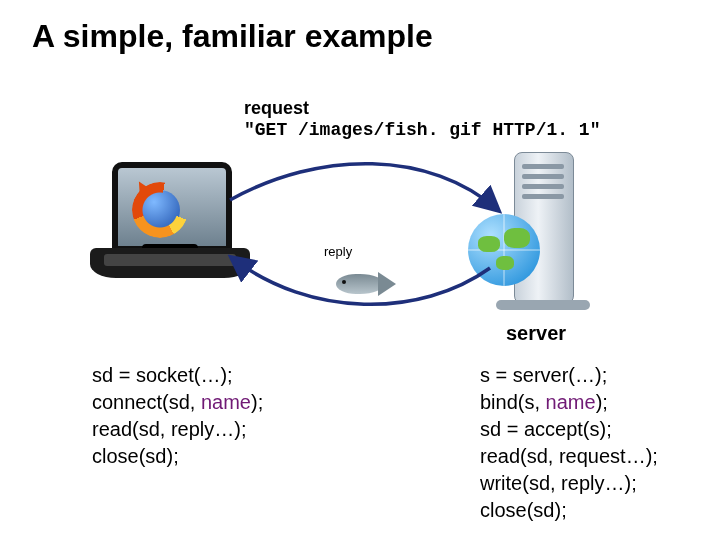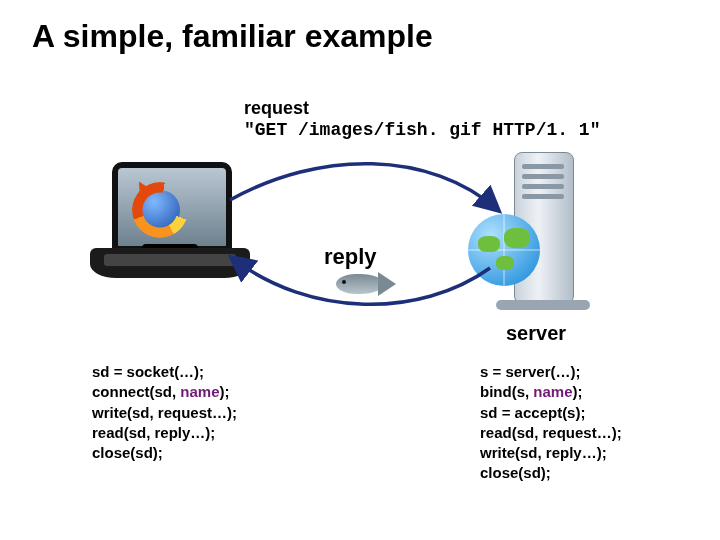--- a/index.html
+++ b/index.html
@@ -1,23 +1,23 @@
 <!DOCTYPE html>
 <html><head>
 <meta charset="utf-8">
 <style>
   html,body{margin:0;padding:0;width:720px;height:540px;background:#fff;font-family:Arial,Helvetica,sans-serif;color:#000}
   .slide{position:relative;width:720px;height:540px}
   .title{position:absolute;left:32px;top:18px;font-size:32px;font-weight:bold}
   .req-label{position:absolute;left:244px;top:98px;font-size:18px;font-weight:bold}
   .req-text{position:absolute;left:244px;top:120px;font-family:"Courier New",monospace;font-size:18px;font-weight:bold}
-  .reply-label{position:absolute;left:324px;top:244px;font-size:22px;font-weight:bold}
+  .reply-label{position:absolute;left:324px;top:244px;font-size:13px;font-weight:normal}
   .client-label{position:absolute;left:98px;top:322px;font-size:18px;font-weight:bold}
   .server-label{position:absolute;left:506px;top:322px;font-size:20px;font-weight:bold}
-  .code{font-size:15px;font-weight:bold;line-height:1.35}
+  .code{font-size:20px;font-weight:normal;line-height:1.35}
   .code .kw{color:#701a75}
   .client-code{position:absolute;left:92px;top:362px}
   .server-code{position:absolute;left:480px;top:362px}
   
   .laptop{position:absolute;left:90px;top:162px;width:160px;height:140px}
   .laptop .screen{position:absolute;left:22px;top:0;width:108px;height:78px;border:6px solid #111;border-radius:10px 10px 4px 4px;background:linear-gradient(#b9c7d2,#6e818f)}
   .laptop .base{position:absolute;left:0;top:86px;width:160px;height:30px;background:#1b1b1b;border-radius:6px 6px 26px 26px/6px 6px 14px 14px}
   .laptop .kb{position:absolute;left:14px;top:92px;width:132px;height:12px;background:#444;border-radius:3px}
   .laptop .hinge{position:absolute;left:52px;top:82px;width:56px;height:8px;background:#000;border-radius:4px}
   
@@ -98,21 +98,20 @@
     <div class="body"></div>
       <div class="tail"></div>
       <div class="eye"></div>
   </div>
 
   <div class="server-label">server</div>
 
   <div class="code client-code">
     <div><span>sd = socket(…);</span><span class="kw"></span><span></span></div>
     <div><span>connect(sd, </span><span class="kw">name</span><span>);</span></div>
-    <div><span>write(sd, request…);</span><span class="kw"></span><span></span></div>
     <div><span>read(sd, reply…);</span><span class="kw"></span><span></span></div>
     <div><span>close(sd);</span><span class="kw"></span><span></span></div>
   </div>
 
   <div class="code server-code">
     <div><span>s = server(…);</span><span class="kw"></span><span></span></div>
     <div><span>bind(s, </span><span class="kw">name</span><span>);</span></div>
     <div><span>sd = accept(s);</span><span class="kw"></span><span></span></div>
     <div><span>read(sd, request…);</span><span class="kw"></span><span></span></div>
     <div><span>write(sd, reply…);</span><span class="kw"></span><span></span></div>

